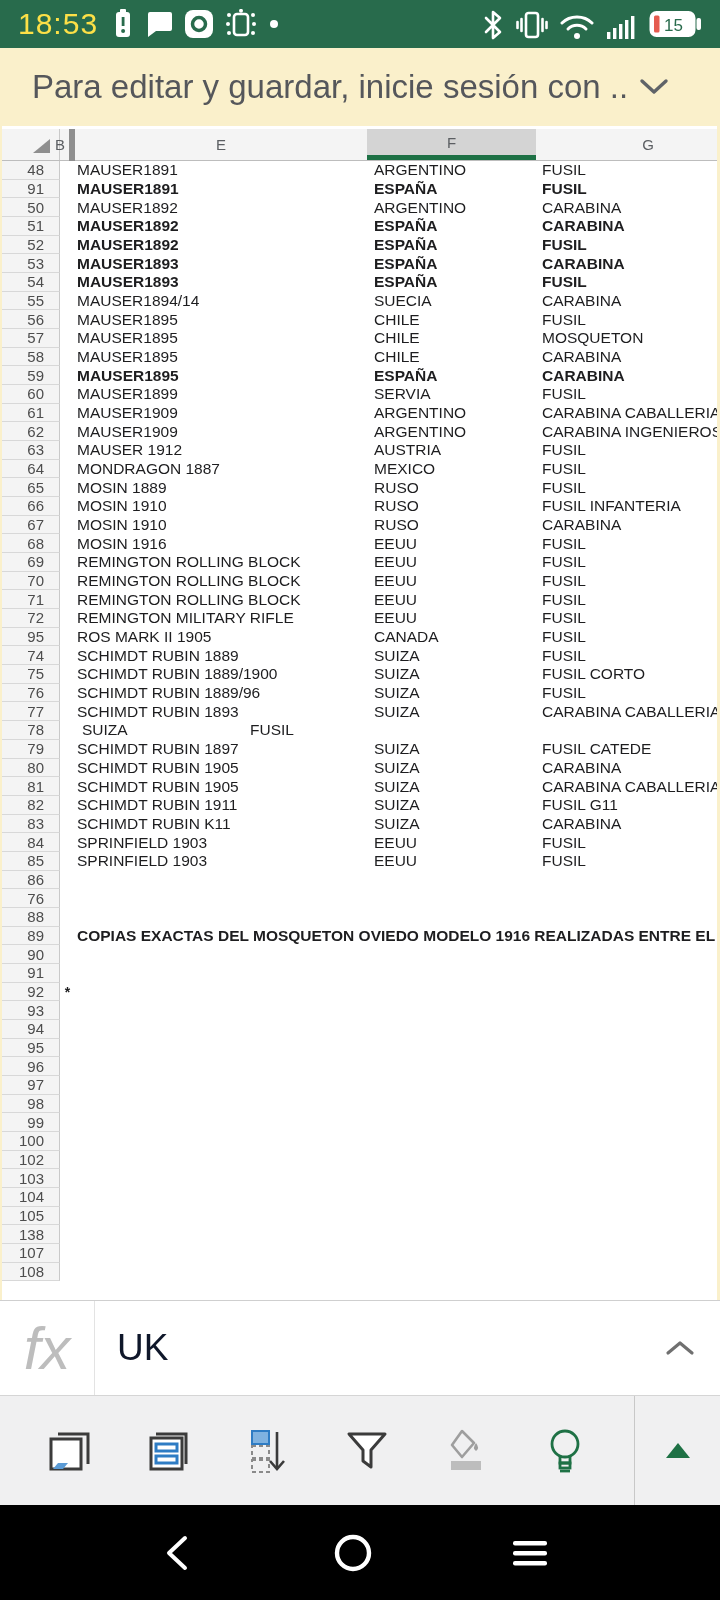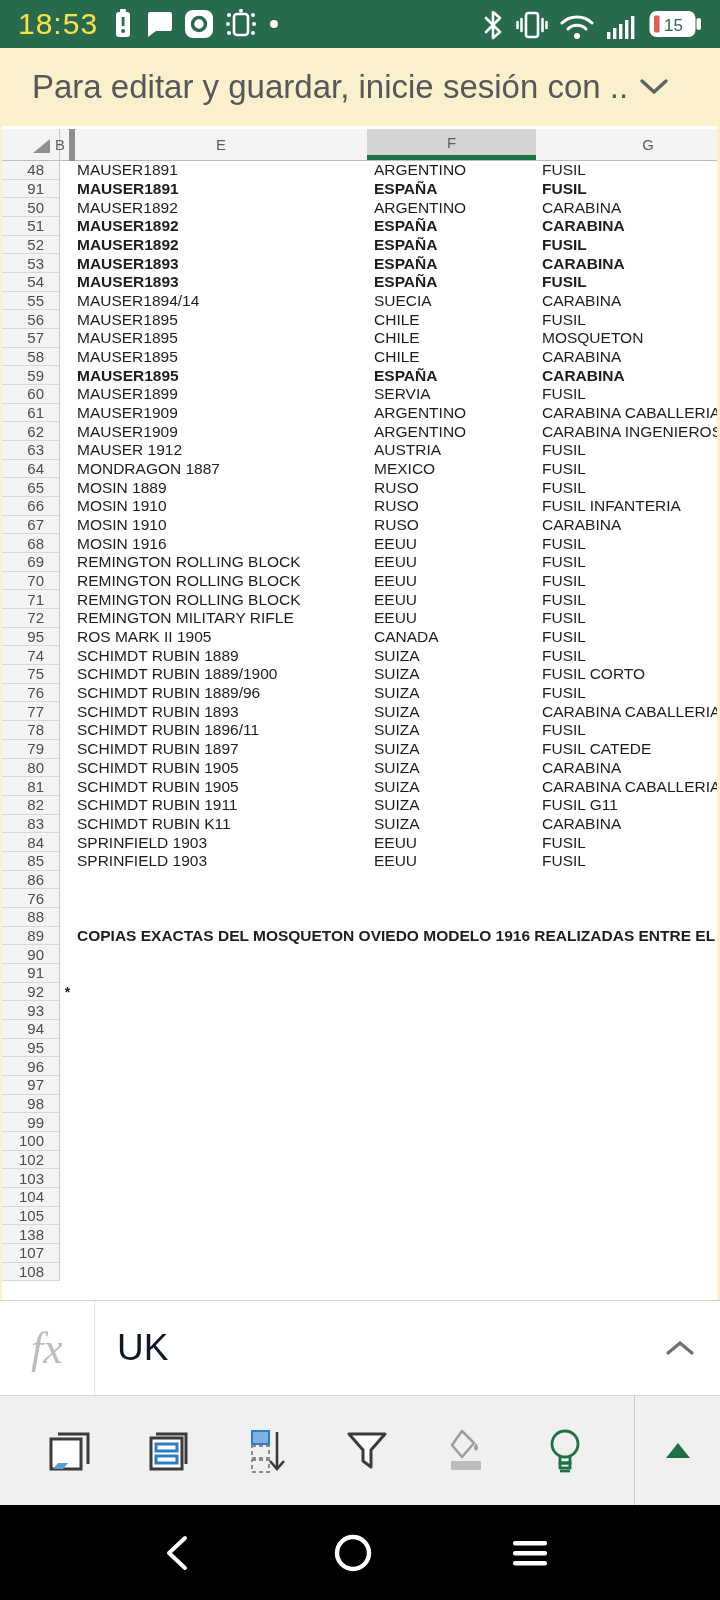--- a/index.html
+++ b/index.html
@@ -62,21 +62,21 @@
   .cell.cf { width:169px; flex:none; padding-left:7px; }
   .cell.cg { flex:1; padding-left:6px; }
   .row.bold .cell { font-weight:700; }
   .cell.note { flex:1; padding-left:2px; font-weight:700; overflow:visible; }
 
   
   .formula-bar { height:95px; background:#fff; border-top:1px solid #cfcfcf;
     display:flex; align-items:stretch; }
   .fx-box { width:95px; border-right:1px solid #e3e3e3; display:flex;
     align-items:center; justify-content:center; flex:none; }
-  .fx-glyph { font-family:Liberation Serif, serif; font-style:italic; font-size:44px; color:#bdbdbd; }
+  .fx-glyph { font-family:Liberation Sans, sans-serif; font-style:italic; font-size:60px; color:#bdbdbd; }
   .fx-value { flex:1; display:flex; align-items:center; padding-left:22px;
     font-size:37px; color:#0f172a; }
   .fb-chevron { width:80px; display:flex; align-items:center; justify-content:center; flex:none; }
 
   
   .toolbar { height:110px; background:#f0f0f1; border-top:1px solid #d5d5d5;
     display:flex; align-items:center; }
   .tb-group { flex:1; display:flex; align-items:center; justify-content:space-around;
     padding:0 20px; height:100%; }
   .tb-btn { width:72px; height:84px; display:flex; align-items:center; justify-content:center; }
@@ -394,21 +394,20 @@
         <div class="row">
           <div class="rownum">77</div>
           <div class="cell cb"></div>
           <div class="cell ce">SCHIMDT RUBIN 1893</div>
           <div class="cell cf">SUIZA</div>
           <div class="cell cg">CARABINA CABALLERIA</div>
         </div>
         <div class="row">
           <div class="rownum">78</div>
           <div class="cell cb"></div>
-          <div class="cell ce">SCHIMDT RUBIN 1896/11</div>
           <div class="cell cf">SUIZA</div>
           <div class="cell cg">FUSIL</div>
         </div>
         <div class="row">
           <div class="rownum">79</div>
           <div class="cell cb"></div>
           <div class="cell ce">SCHIMDT RUBIN 1897</div>
           <div class="cell cf">SUIZA</div>
           <div class="cell cg">FUSIL CATEDE</div>
         </div>

